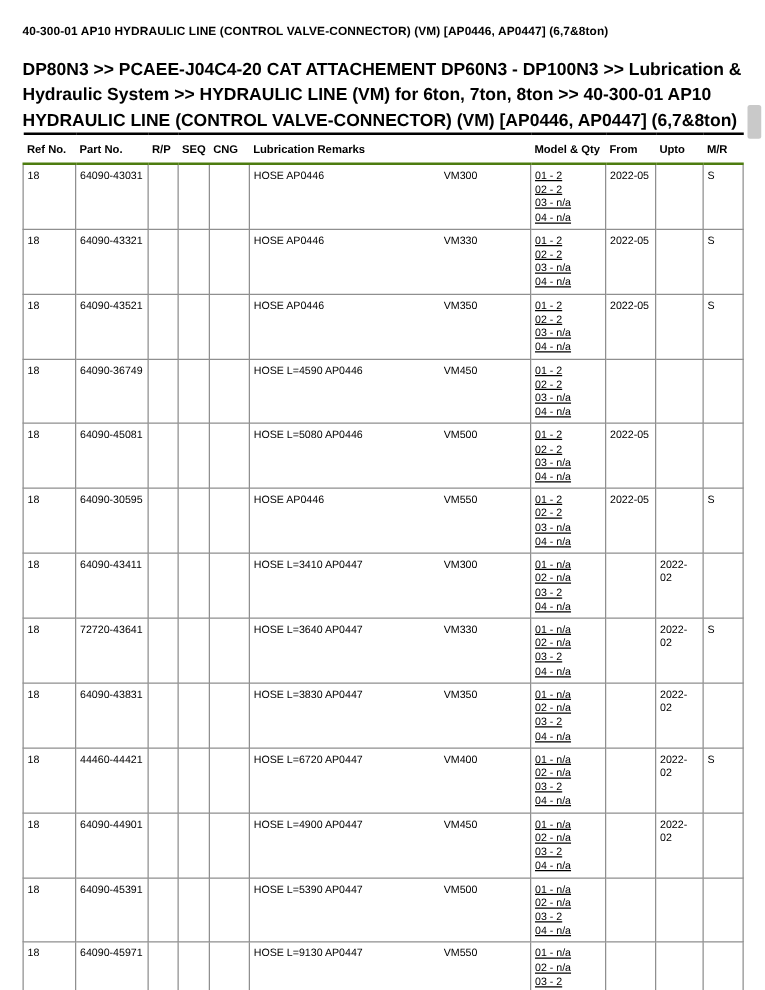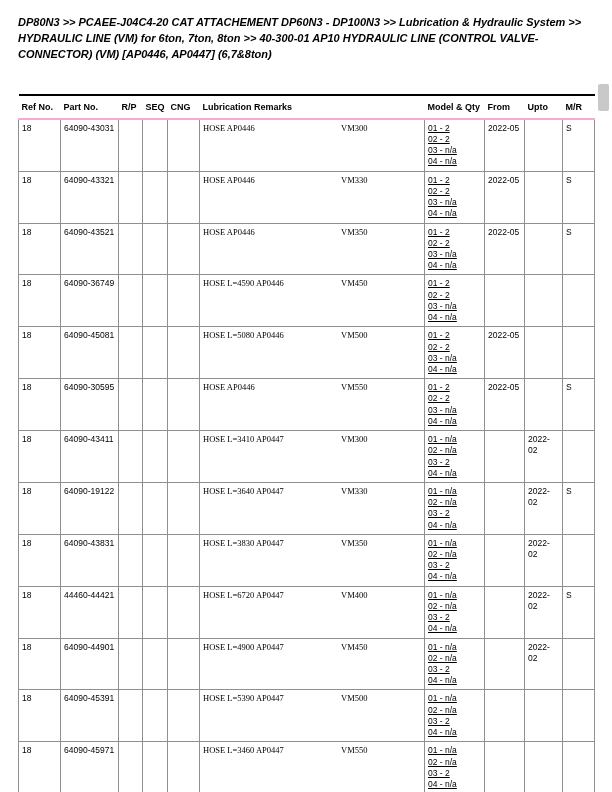--- a/index.html
+++ b/index.html
@@ -13,73 +13,73 @@
     overflow: hidden;
   }
   .page { padding: 15px 18px 0 18px; }
   .doc-title {
     font-size: 9.5px;
     font-weight: bold;
     margin: 5px 0 14px 0;
     letter-spacing: 0.1px;
   }
   .breadcrumb {
-    font-size: 11px;
+    font-size: 14px;
     font-weight: bold;
     line-height: 1.45;
-    margin-bottom: 31px;
+    margin-bottom: 0;
     width: 576px;
-    font-style: italic;
   }
   table {
     width: 576px;
     border-collapse: collapse;
     table-layout: fixed;
   }
   thead th {
     font-size: 9px;
     font-weight: bold;
     text-align: left;
     vertical-align: middle;
     padding: 6px 3px;
     border-top: 2px solid #000000;
-    border-bottom: 2px solid #f9a8d4;
+    border-bottom: 2px solid #4d7c0f;
     white-space: nowrap;
     overflow: hidden;
   }
   tbody td {
     font-size: 8.5px;
     vertical-align: top;
     padding: 3px 3px;
     border: 1px solid #8f8f8f;
     height: 47px;
     line-height: 1.32;
     overflow: hidden;
   }
-  td.desc { position: relative; white-space: nowrap; font-family: Liberation Serif, serif; }
-  .remark { position: absolute; left: 141px; top: 3px; }
+  td.desc { position: relative; white-space: nowrap; }
+  .remark { position: absolute; left: 155px; top: 3px; }
   .mq-line { white-space: nowrap; text-decoration: underline; }
   .scrollbar {
     position: absolute;
     right: 3px;
     top: 84px;
     width: 11px;
     height: 695px;
   }
   .scroll-thumb {
     width: 11px;
     height: 27px;
     background: #c9c9c9;
     border-radius: 2px;
   }
 </style>
 </head>
 <body>
 
 <div class="page">
+  <div class="doc-title">40-300-01 AP10 HYDRAULIC LINE (CONTROL VALVE-CONNECTOR) (VM) [AP0446, AP0447] (6,7&amp;8ton)</div>
 
   <div class="breadcrumb">DP80N3 &gt;&gt; PCAEE-J04C4-20 CAT ATTACHEMENT DP60N3 - DP100N3 &gt;&gt; Lubrication &amp; Hydraulic System &gt;&gt; HYDRAULIC LINE (VM) for 6ton, 7ton, 8ton &gt;&gt; 40-300-01 AP10 HYDRAULIC LINE (CONTROL VALVE-CONNECTOR) (VM) [AP0446, AP0447] (6,7&amp;8ton)</div>
 
   <table>
     <colgroup>
       <col style="width:42px">
       <col style="width:58px">
       <col style="width:24px">
       <col style="width:25px">
       <col style="width:32px">
@@ -218,21 +218,21 @@
             <div class="mq-line">02 - n/a</div>
             <div class="mq-line">03 - 2</div>
             <div class="mq-line">04 - n/a</div>
           </td>
           <td></td>
           <td>2022-02</td>
           <td></td>
         </tr>
         <tr>
           <td>18</td>
-          <td>64090-19122</td>
+          <td>72720-43641</td>
           <td></td>
           <td></td>
           <td></td>
           <td class="desc"><span>HOSE L=3640 AP0447</span><span class="remark">VM330</span></td>
           <td>
             <div class="mq-line">01 - n/a</div>
             <div class="mq-line">02 - n/a</div>
             <div class="mq-line">03 - 2</div>
             <div class="mq-line">04 - n/a</div>
           </td>
@@ -307,21 +307,21 @@
           <td></td>
           <td></td>
           <td></td>
         </tr>
         <tr>
           <td>18</td>
           <td>64090-45971</td>
           <td></td>
           <td></td>
           <td></td>
-          <td class="desc"><span>HOSE L=3460 AP0447</span><span class="remark">VM550</span></td>
+          <td class="desc"><span>HOSE L=9130 AP0447</span><span class="remark">VM550</span></td>
           <td>
             <div class="mq-line">01 - n/a</div>
             <div class="mq-line">02 - n/a</div>
             <div class="mq-line">03 - 2</div>
             <div class="mq-line">04 - n/a</div>
           </td>
           <td></td>
           <td></td>
           <td></td>
         </tr>

